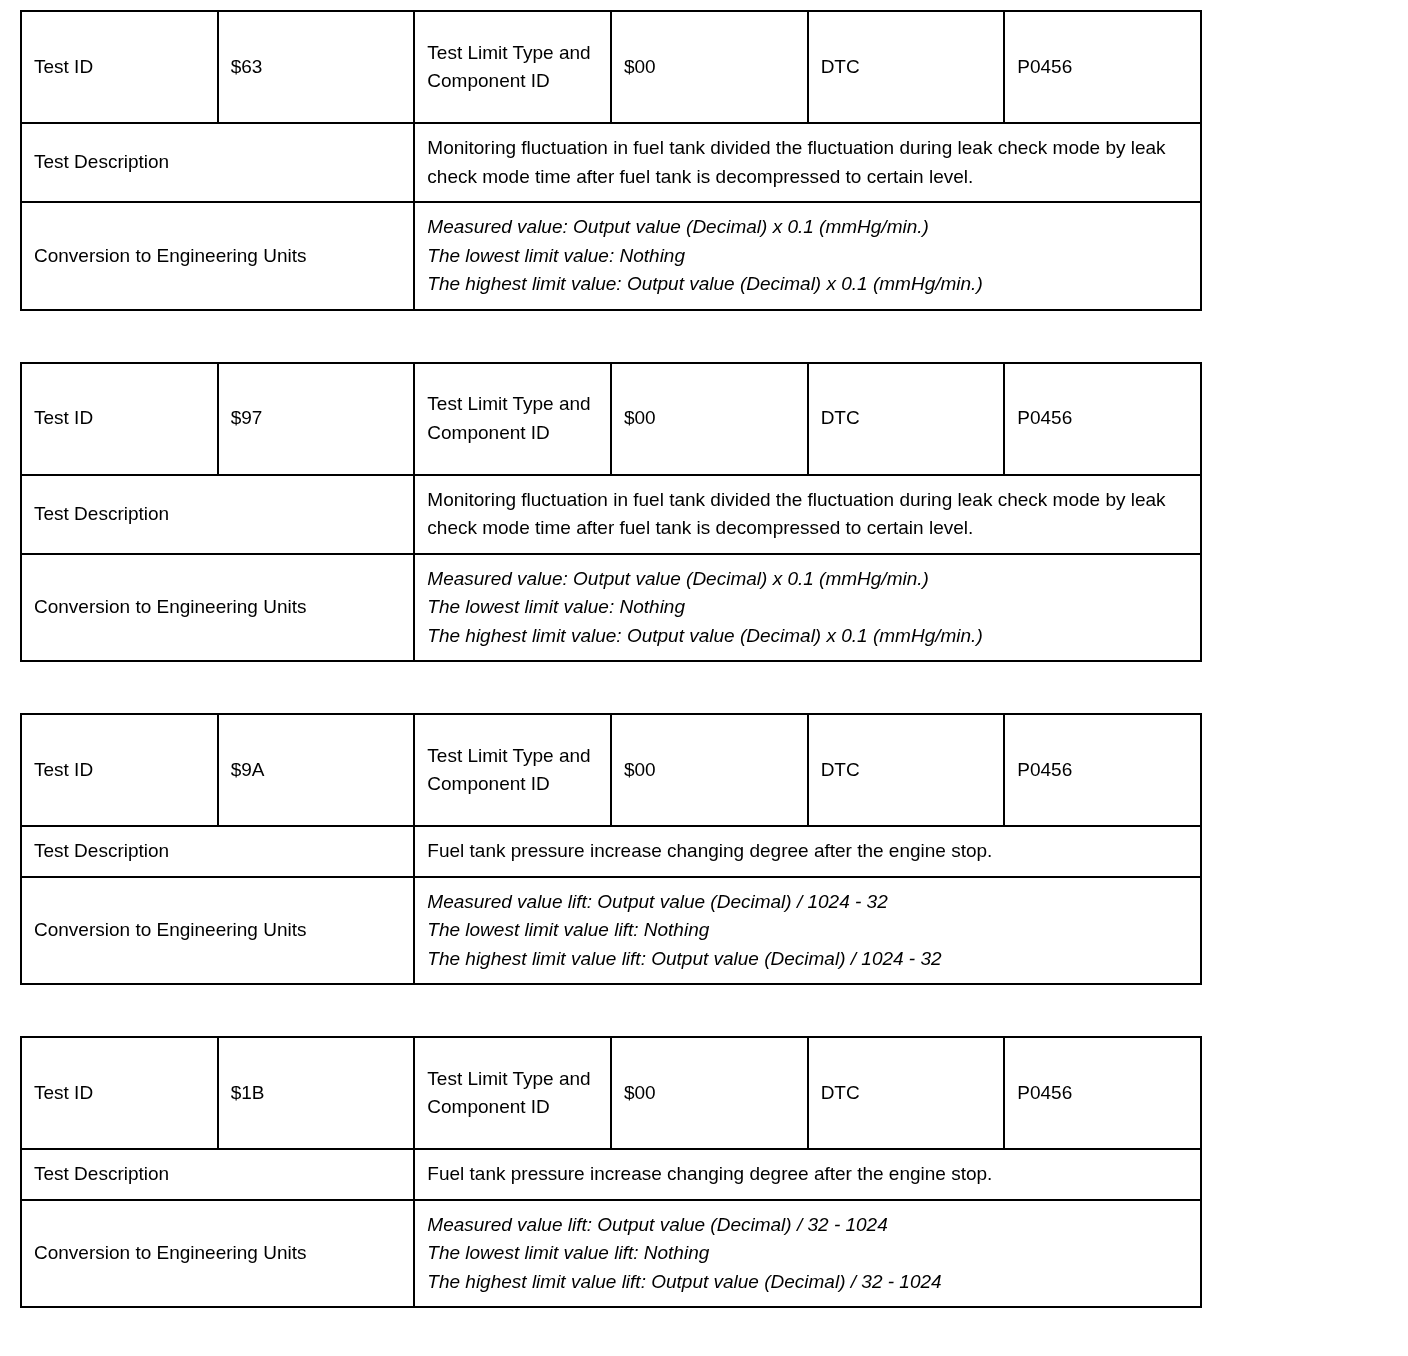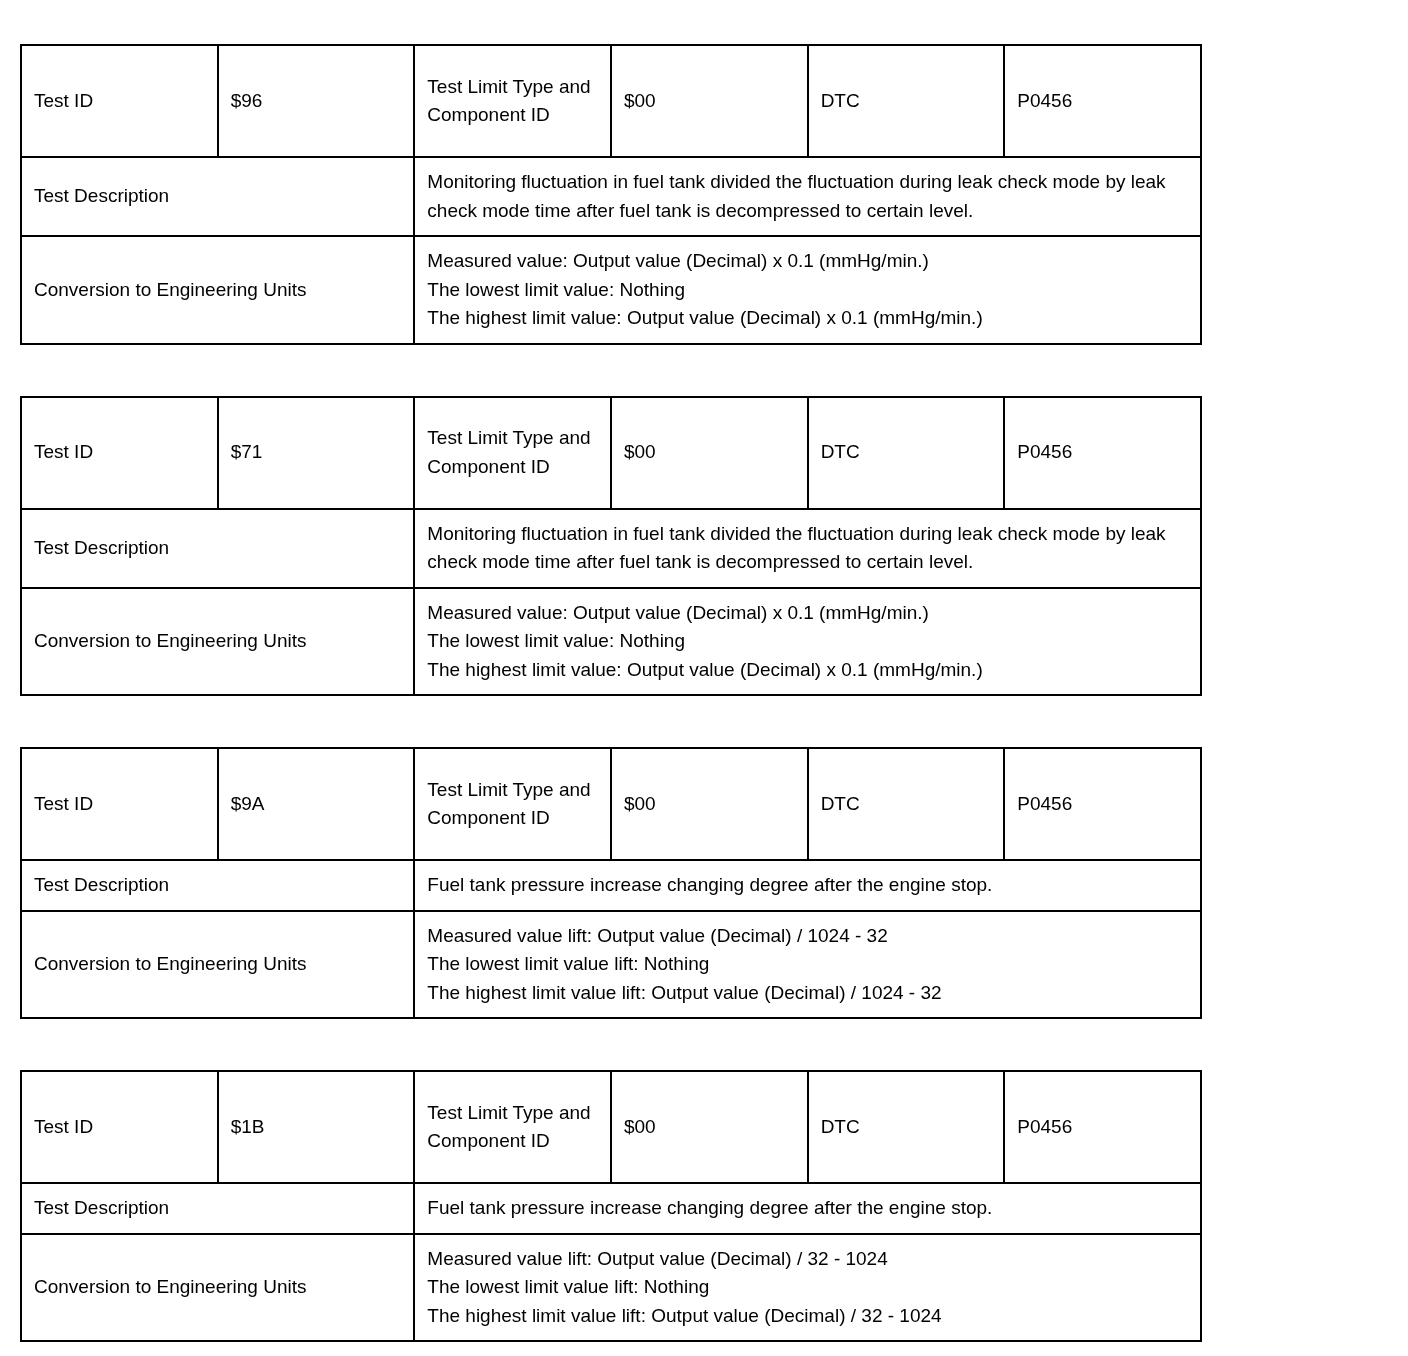--- a/index.html
+++ b/index.html
@@ -6,21 +6,20 @@
     margin: 0;
     padding: 0;
     background: #ffffff;
     color: #000000;
     font-family: "Liberation Sans", sans-serif;
   }
   .page {
     width: 1220px;
     box-sizing: border-box;
     padding: 10px 18px 14px 20px;
-    margin-top: 34px;
   }
   table.spec {
     width: 100%;
     border-collapse: collapse;
     table-layout: fixed;
     margin-bottom: 51px;
   }
   table.spec:last-child {
     margin-bottom: 0;
   }
@@ -30,41 +29,42 @@
     font-size: 19px;
     line-height: 1.5;
     vertical-align: middle;
     word-wrap: break-word;
   }
   tr.row-head td {
     height: 90px;
   }
   td.pre {
     white-space: pre-line;
+    font-style: italic;
   }
   col.c { width: 16.66%; }
 </style>
 </head>
 <body>
 
 <div class="page">
 
   <table class="spec">
     <colgroup>
         <col class="c">
         <col class="c">
         <col class="c">
         <col class="c">
         <col class="c">
         <col class="c">
       </colgroup>
     <tbody>
       <tr class="row-head">
         <td>Test ID</td>
-        <td>$96</td>
+        <td>$63</td>
         <td>Test Limit Type and Component ID</td>
         <td>$00</td>
         <td>DTC</td>
         <td>P0456</td>
       </tr>
       <tr>
         <td colspan="2">Test Description</td>
         <td colspan="4">Monitoring fluctuation in fuel tank divided the fluctuation during leak check mode by leak check mode time after fuel tank is decompressed to certain level.</td>
       </tr>
       <tr>
@@ -81,21 +81,21 @@
         <col class="c">
         <col class="c">
         <col class="c">
         <col class="c">
         <col class="c">
         <col class="c">
       </colgroup>
     <tbody>
       <tr class="row-head">
         <td>Test ID</td>
-        <td>$71</td>
+        <td>$97</td>
         <td>Test Limit Type and Component ID</td>
         <td>$00</td>
         <td>DTC</td>
         <td>P0456</td>
       </tr>
       <tr>
         <td colspan="2">Test Description</td>
         <td colspan="4">Monitoring fluctuation in fuel tank divided the fluctuation during leak check mode by leak check mode time after fuel tank is decompressed to certain level.</td>
       </tr>
       <tr>

